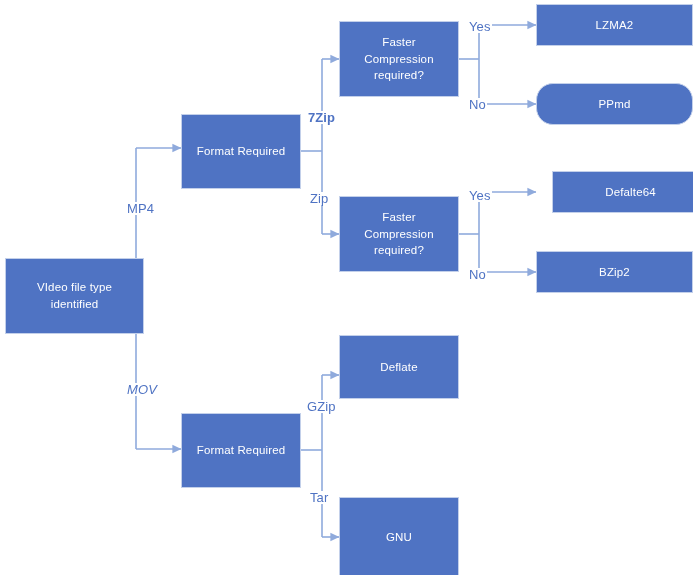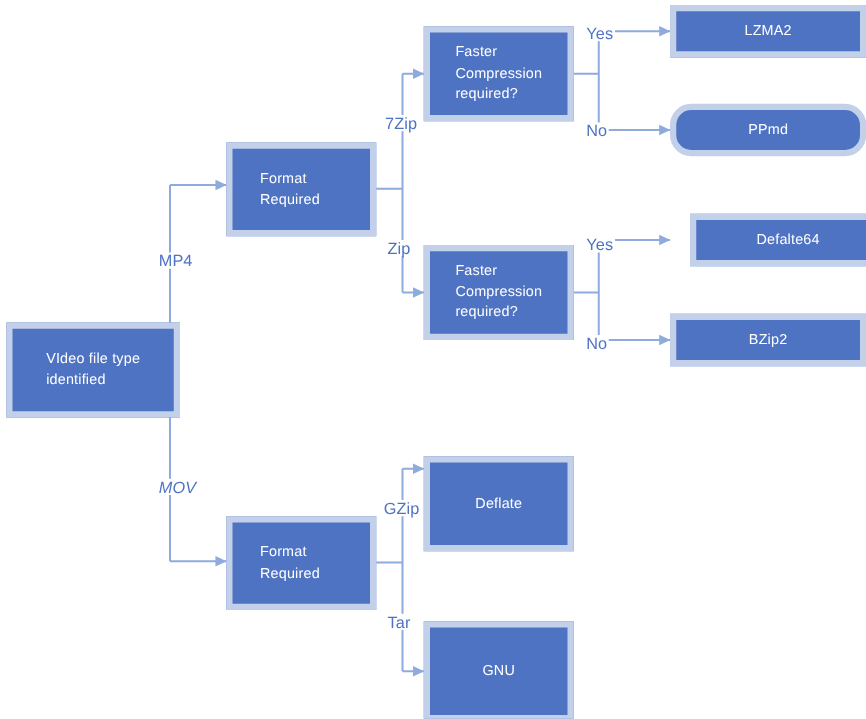--- a/index.html
+++ b/index.html
@@ -22,29 +22,30 @@
     position: absolute;
     left: 0;
     top: 0;
     width: 693px;
     height: 575px;
   }
   .node {
     position: absolute;
     box-sizing: border-box;
     background: #4f73c3;
-    border: 5px solid #eab308;
+    border: 1px solid #eab308;
     display: flex;
     align-items: center;
     justify-content: center;
+    text-align: center;
     color: #ffffff;
     font-size: 11.5px;
     line-height: 1.45;
     letter-spacing: 0.15px;
-    padding: 2px 22px;
+    padding: 2px 8px;
   }
   .node-label {
     display: block;
     white-space: pre-line;
   }
   .edge-label {
     position: absolute;
     color: #4f73c3;
     font-size: 13px;
     letter-spacing: 0.1px;
@@ -113,31 +114,31 @@
       </div>
       <div class="node" style="left: 552px; top: 171px; width: 157px; height: 42px; background: rgb(79, 115, 195); border-color: rgb(195, 208, 234); color: rgb(255, 255, 255);">
         <span class="node-label">Defalte64</span>
       </div>
       <div class="node" style="left: 536px; top: 251px; width: 157px; height: 42px; background: rgb(79, 115, 195); border-color: rgb(195, 208, 234); color: rgb(255, 255, 255);">
         <span class="node-label">BZip2</span>
       </div>
       <div class="node" style="left: 181px; top: 413px; width: 120px; height: 75px; background: rgb(79, 115, 195); border-color: rgb(195, 208, 234); color: rgb(255, 255, 255);">
         <span class="node-label">Format Required</span>
       </div>
-      <div class="node" style="left: 339px; top: 335px; width: 120px; height: 76px; background: rgb(79, 115, 195); border-color: rgb(195, 208, 234); color: rgb(255, 255, 255); margin-top: 30px;">
+      <div class="node" style="left: 339px; top: 335px; width: 120px; height: 64px; background: rgb(79, 115, 195); border-color: rgb(195, 208, 234); color: rgb(255, 255, 255);">
         <span class="node-label">Deflate</span>
       </div>
       <div class="node" style="left: 339px; top: 497px; width: 120px; height: 80px; background: rgb(79, 115, 195); border-color: rgb(195, 208, 234); color: rgb(255, 255, 255);">
         <span class="node-label">GNU</span>
       </div>
     </div>
   <div id="edge-labels-layer">
       <span class="edge-label" style="left: 126px; top: 202px; color: rgb(79, 115, 195);">MP4</span>
       <span class="edge-label" style="left: 126px; top: 383px; color: rgb(79, 115, 195); font-style: italic;">MOV</span>
-      <span class="edge-label" style="left: 307px; top: 92px; color: rgb(79, 115, 195);">7Zip</span>
+      <span class="edge-label" style="left: 307px; top: 111px; color: rgb(79, 115, 195); font-weight: bold;">7Zip</span>
       <span class="edge-label" style="left: 309px; top: 192px; color: rgb(79, 115, 195);">Zip</span>
       <span class="edge-label" style="left: 468px; top: 20px; color: rgb(79, 115, 195);">Yes</span>
       <span class="edge-label" style="left: 468px; top: 98px; color: rgb(79, 115, 195);">No</span>
       <span class="edge-label" style="left: 468px; top: 189px; color: rgb(79, 115, 195);">Yes</span>
       <span class="edge-label" style="left: 468px; top: 268px; color: rgb(79, 115, 195);">No</span>
       <span class="edge-label" style="left: 306px; top: 400px; color: rgb(79, 115, 195);">GZip</span>
       <span class="edge-label" style="left: 309px; top: 491px; color: rgb(79, 115, 195);">Tar</span>
     </div>
 
 </div>

